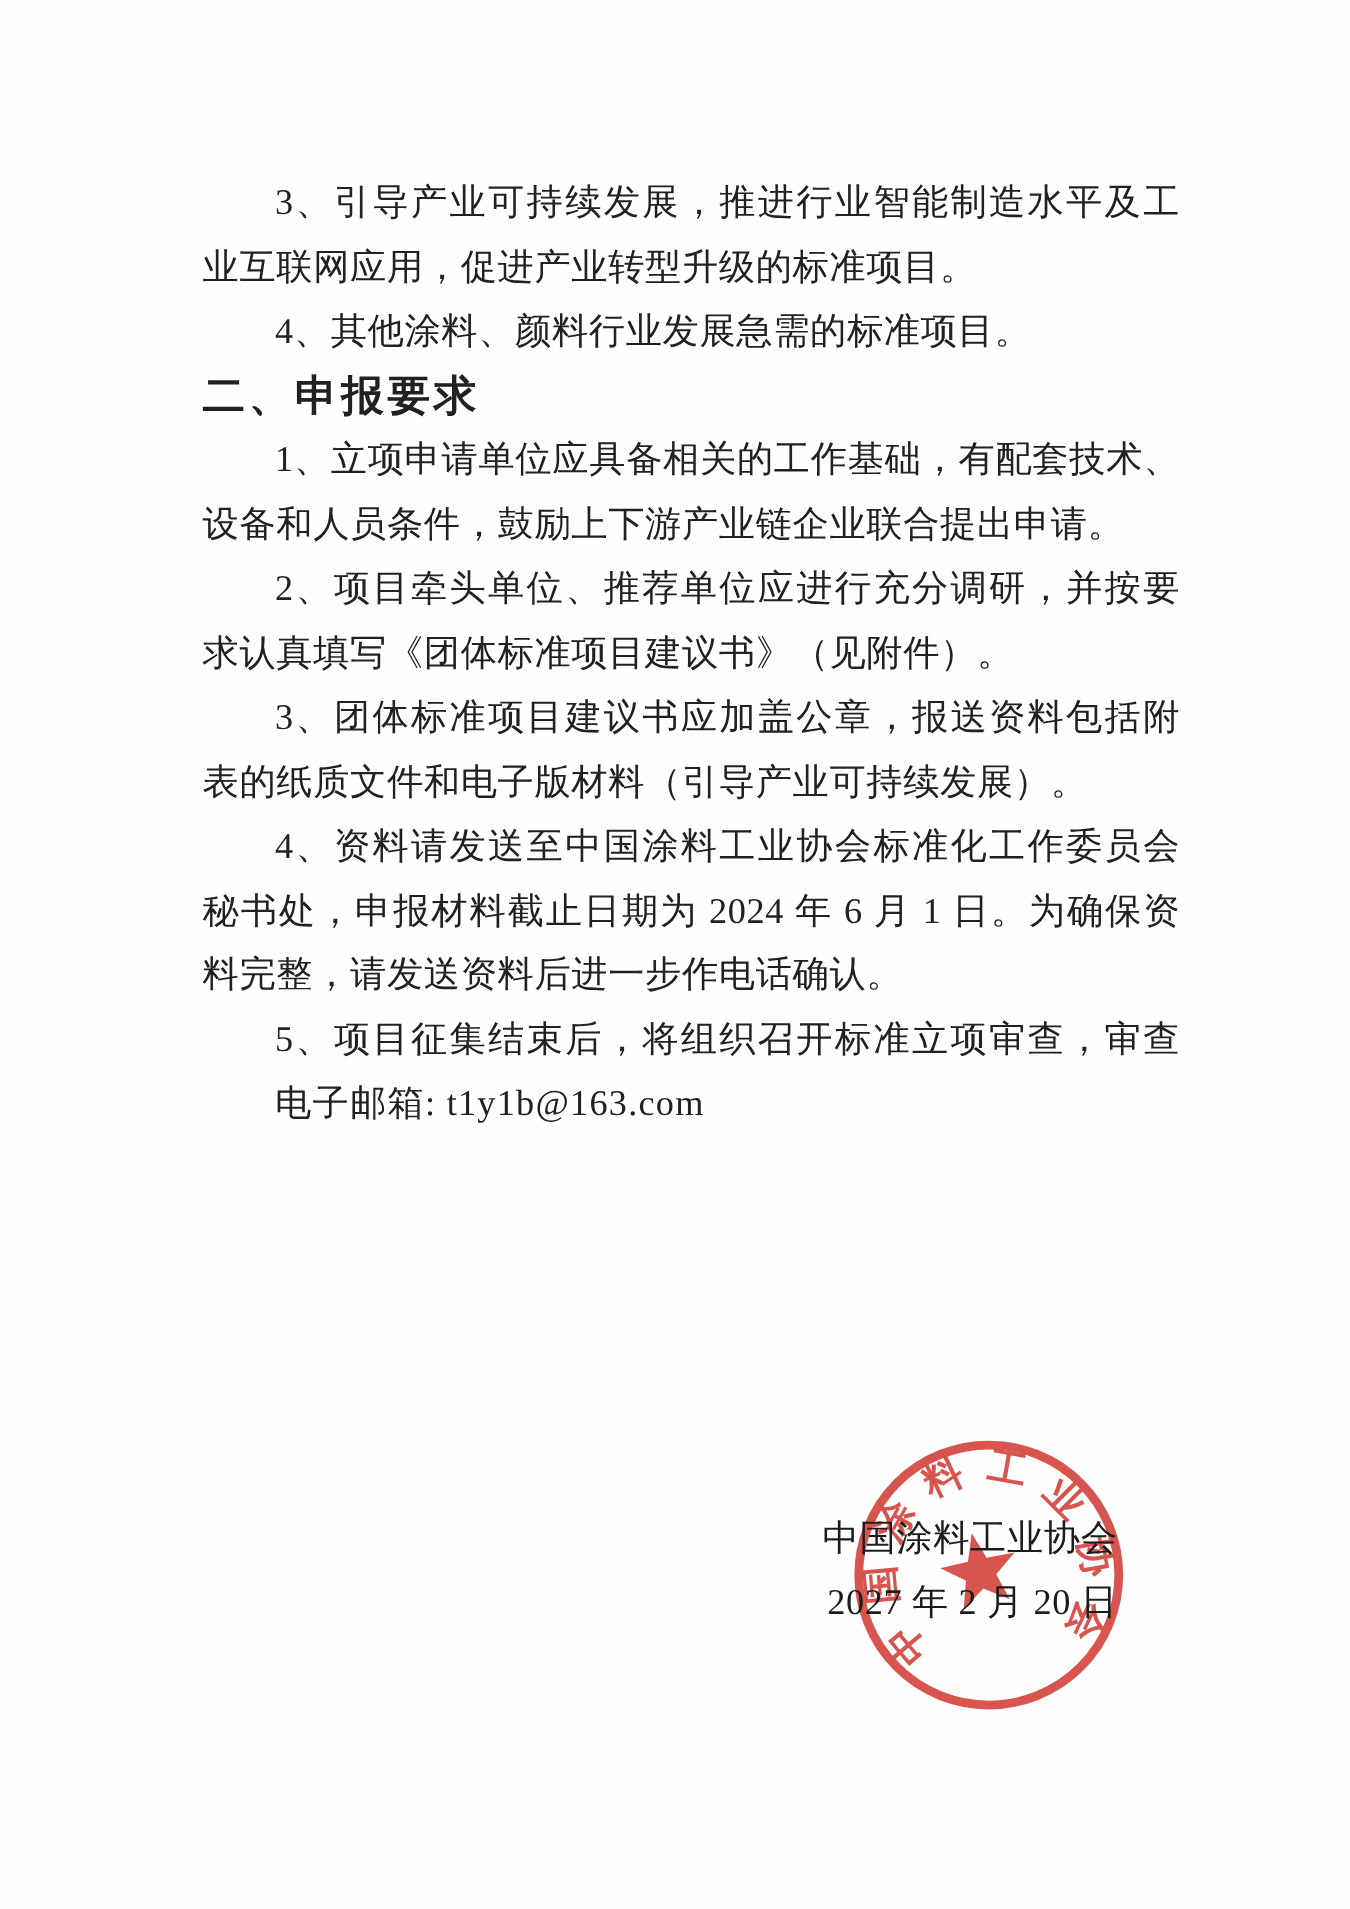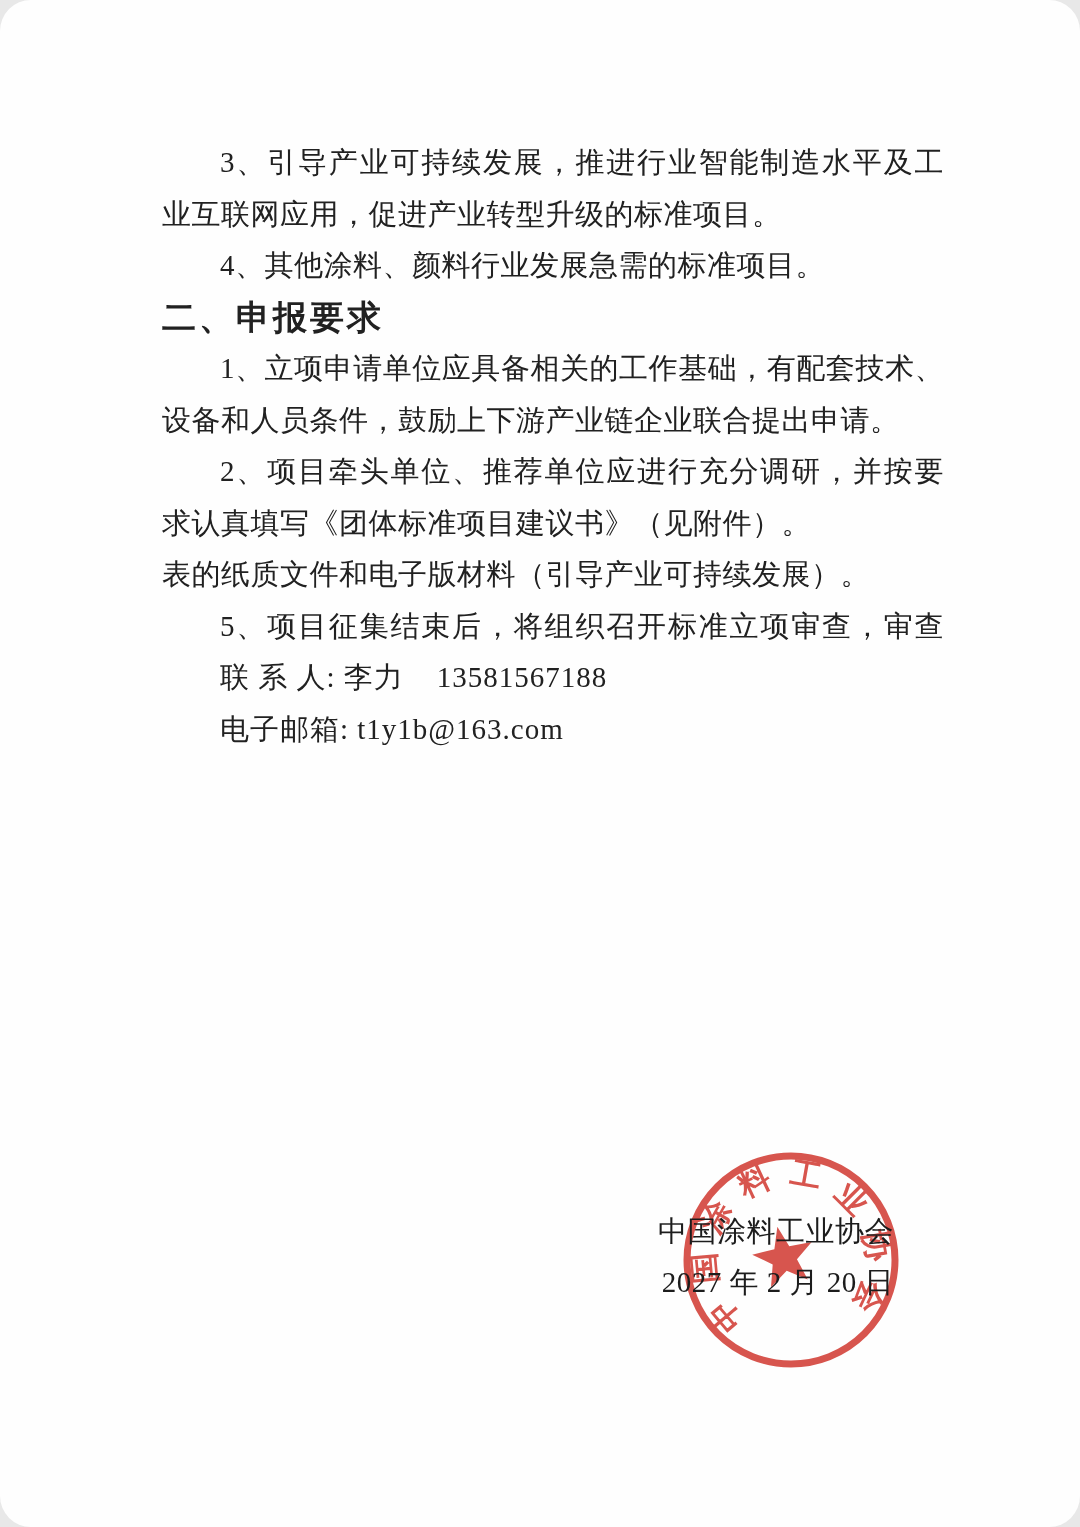--- a/index.html
+++ b/index.html
@@ -9,21 +9,20 @@
   }
   .page {
     position: relative;
     width: 1080px;
     height: 1527px;
     margin: 0 auto;
     background: #fefefe;
     overflow: hidden;
     color: #212121;
     font-family: "Liberation Serif", "DejaVu Serif", serif;
-    border-radius: 31px;
   }
   .doc-body {
     position: absolute;
     left: 162px;
     top: 137px;
     width: 782px;
   }
   .block { margin: 0; }
   .line {
     font-size: 29px;
@@ -94,27 +93,30 @@
       </div>
       <div class="block para">
         <div class="line indent fill">1、立项申请单位应具备相关的工作基础，有配套技术、</div>
         <div class="line">设备和人员条件，鼓励上下游产业链企业联合提出申请。</div>
       </div>
       <div class="block para">
         <div class="line indent fill">2、项目牵头单位、推荐单位应进行充分调研，并按要</div>
         <div class="line">求认真填写《团体标准项目建议书》（见附件）。</div>
       </div>
       <div class="block para">
+        <div class="line indent fill">3、团体标准项目建议书应加盖公章，报送资料包括附</div>
         <div class="line">表的纸质文件和电子版材料（引导产业可持续发展）。</div>
       </div>
       <div class="block para">
+        <div class="line indent fill">4、资料请发送至中国涂料工业协会标准化工作委员会</div>
+        <div class="line fill">秘书处，申报材料截止日期为 2024 年 6 月 1 日。为确保资</div>
+        <div class="line">料完整，请发送资料后进一步作电话确认。</div>
+      </div>
+      <div class="block para">
         <div class="line indent fill">5、项目征集结束后，将组织召开标准立项审查，审查</div>
-      </div>
-      <div class="block contact">
-        <div class="line indent">联 系 人: 李力    13581567188</div>
       </div>
       <div class="block contact">
         <div class="line indent">电子邮箱: t1y1b@163.com</div>
       </div>
     </div>
 
   <div class="signature">
     <div class="sig-line">中国涂料工业协会</div>
     <div class="sig-line">2027 年 2 月 20 日</div>
   </div>

